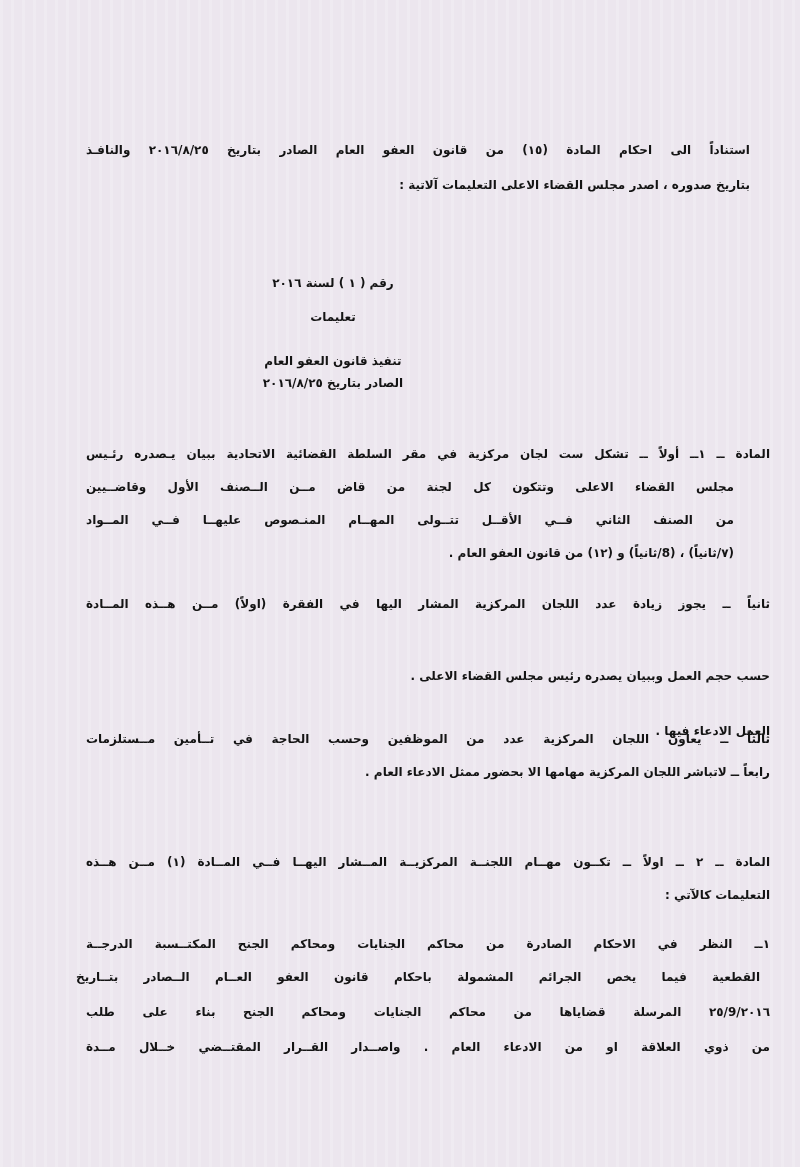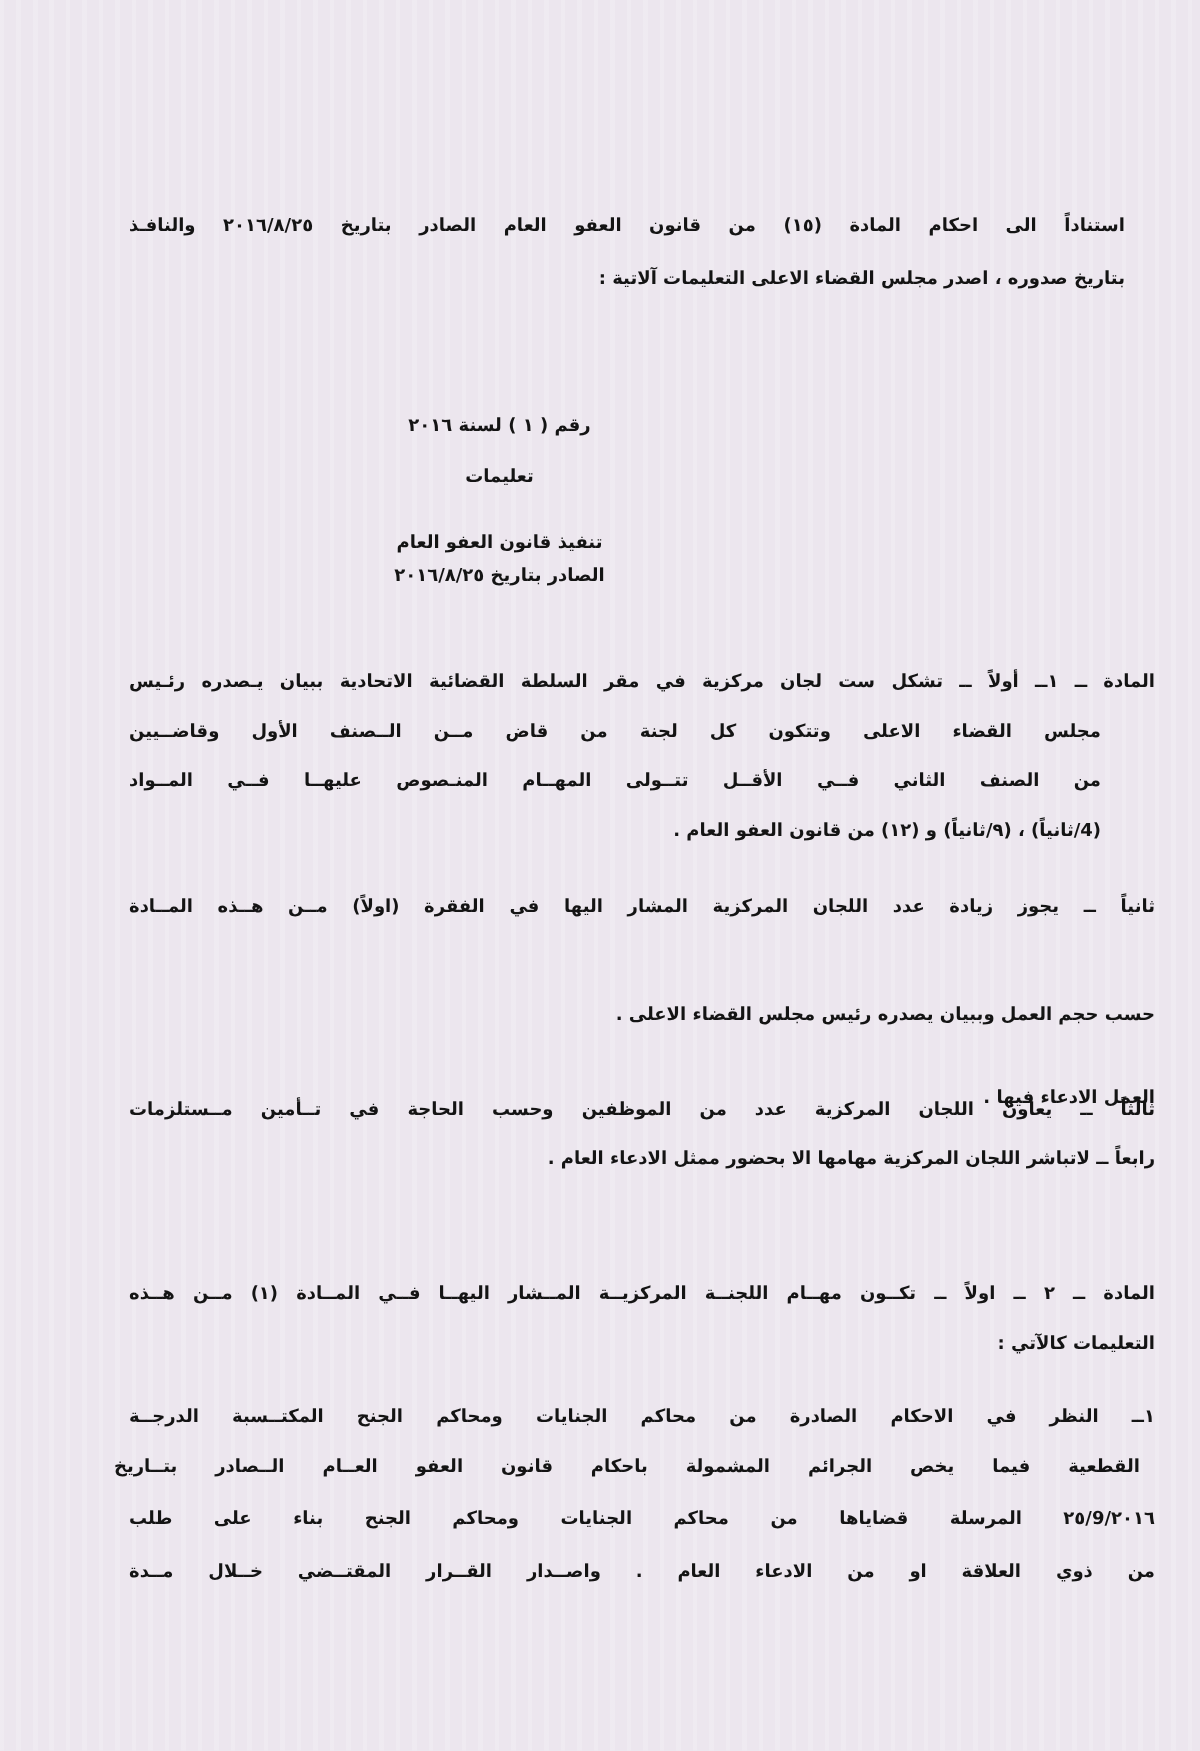--- a/index.html
+++ b/index.html
@@ -56,21 +56,21 @@
     <div class="line center" style="top:305px;">تعليمات</div>
     <div class="line center" style="top:338px;margin-top:11px;">تنفيذ قانون العفو العام</div>
     <div class="line center" style="top:371px;">الصادر بتاريخ ٢٠١٦/٨/٢٥</div>
   </div>
 
   <div>
     <div>
       <div class="line" style="top:442px; left:86px; width:684px;">المادة ــ ١ــ أولاً ــ تشكل ست لجان مركزية في مقر السلطة القضائية الاتحادية ببيان يـصدره رئـيس</div>
       <div class="line" style="top:475px; left:86px; width:648px;">مجلس القضاء الاعلى وتتكون كل  لجنة من قاض مــن الــصنف الأول وقاضــيين</div>
       <div class="line" style="top:508px; left:86px; width:648px;">من الصنف الثاني فــي الأقــل تتــولى المهــام المنـصوص عليهــا فــي المــواد</div>
-      <div class="line ragged" style="top:541px; left:86px; width:648px;">(4/ثانياً) ، (٩/ثانياً) و (١٢) من قانون العفو العام .</div>
+      <div class="line ragged" style="top:541px; left:86px; width:648px;">(٧/ثانياً) ، (8/ثانياً) و (١٢) من قانون العفو العام .</div>
     </div>
 
     <div>
       <div class="line" style="top:592px; left:86px; width:684px;">ثانياً ــ يجوز زيادة عدد اللجان المركزية المشار اليها في الفقرة (اولاً) مــن هــذه المــادة</div>
       <div class="line ragged" style="top:625px; left:86px; width:684px;margin-top:39px;">حسب حجم العمل وببيان يصدره رئيس مجلس القضاء الاعلى .</div>
     </div>
 
     <div>
       <div class="line" style="top:703px; left:86px; width:684px;margin-top:24px;">ثالثاً   ــ يعاون اللجان المركزية عدد من الموظفين وحسب الحاجة في تــأمين مــستلزمات</div>
       <div class="line ragged" style="top:719px; left:86px; width:684px;">العمل الادعاء فيها .</div>

